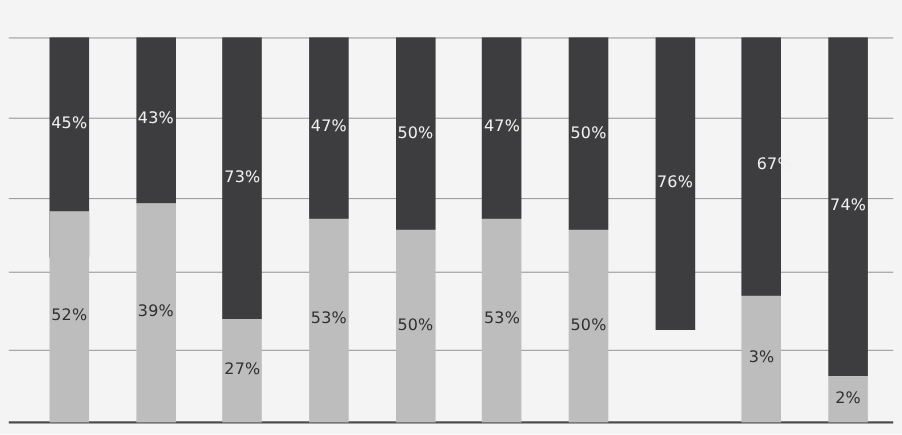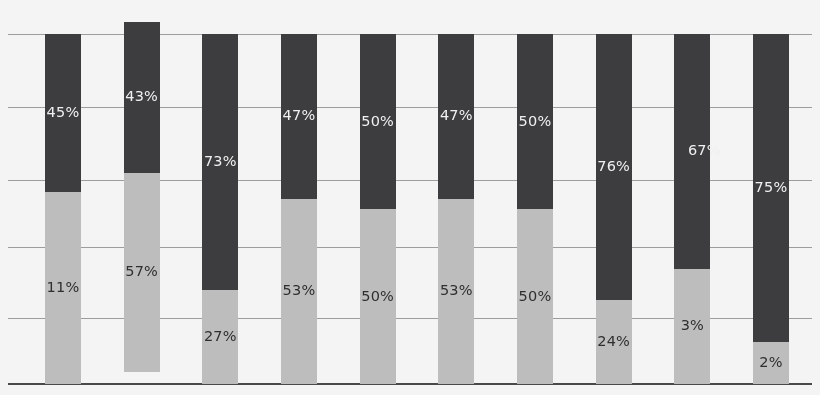--- a/index.html
+++ b/index.html
@@ -89,29 +89,29 @@
     <div class="gridline" style="top:318px;"></div>
     <div class="axis-baseline" style="top:383px;"></div>
   </div>
 
   <div class="bars-layer" id="bars-layer">
       <div class="bar-group" style="left: 45px; top: 34px; height: 350px;">
         <div class="seg seg-top" style="top: 0px; height: 200px;">
           <div class="seg-label label-on-dark" style="top: 69.75px;">45%</div>
         </div>
         <div class="seg seg-bottom" style="top: 157.5px; height: 192.5px;">
-          <div class="seg-label label-on-light" style="top: 87.25px;">11%</div>
+          <div class="seg-label label-on-light" style="top: 87.25px;">52%</div>
         </div>
       </div>
-      <div class="bar-group" style="left: 123.67px; top: 22px; height: 350px;">
+      <div class="bar-group" style="left: 123.67px; top: 34px; height: 350px;">
         <div class="seg seg-top" style="top: 0px; height: 150.5px;">
           <div class="seg-label label-on-dark" style="top: 66.25px;">43%</div>
         </div>
         <div class="seg seg-bottom" style="top: 150.5px; height: 199.5px;">
-          <div class="seg-label label-on-light" style="top: 90.75px;">57%</div>
+          <div class="seg-label label-on-light" style="top: 90.75px;">39%</div>
         </div>
       </div>
       <div class="bar-group" style="left: 202.34px; top: 34px; height: 386px;">
         <div class="seg seg-top" style="top: 0px; height: 255.5px;">
           <div class="seg-label label-on-dark" style="top: 118.75px;">73%</div>
         </div>
         <div class="seg seg-bottom" style="top: 255.5px; height: 94.5px; padding-left: 28px;">
           <div class="seg-label label-on-light" style="top: 38.25px;">27%</div>
         </div>
       </div>
@@ -144,35 +144,32 @@
           <div class="seg-label label-on-dark" style="top: 78.5px;">50%</div>
         </div>
         <div class="seg seg-bottom" style="top: 175px; height: 175px;">
           <div class="seg-label label-on-light" style="top: 78.5px;">50%</div>
         </div>
       </div>
       <div class="bar-group" style="left: 595.69px; top: 34px; height: 381px;">
         <div class="seg seg-top" style="top: 0px; height: 266px;">
           <div class="seg-label label-on-dark" style="top: 124px;">76%</div>
         </div>
-        <div class="seg seg-bottom" style="top: 266px; height: 84px;">
-          <div class="seg-label label-on-light" style="top: 33px;">24%</div>
-        </div>
       </div>
       <div class="bar-group" style="left: 674.36px; top: 34px; height: 350px;">
         <div class="seg seg-top" style="top: 0px; height: 234.5px;">
           <div class="seg-label label-on-dark" style="top: 108.25px; padding-left: 12px;">67%</div>
         </div>
         <div class="seg seg-bottom" style="top: 234.5px; height: 115.5px;">
           <div class="seg-label label-on-light" style="top: 48.75px;">3%</div>
         </div>
       </div>
       <div class="bar-group" style="left: 753.03px; top: 34px; height: 350px;">
         <div class="seg seg-top" style="top: 0px; height: 308px;">
-          <div class="seg-label label-on-dark" style="top: 145px;">75%</div>
+          <div class="seg-label label-on-dark" style="top: 145px;">74%</div>
         </div>
         <div class="seg seg-bottom" style="top: 308px; height: 42px;">
           <div class="seg-label label-on-light" style="top: 12px;">2%</div>
         </div>
       </div>
     </div>
 
 </div>
 
 </body></html>

